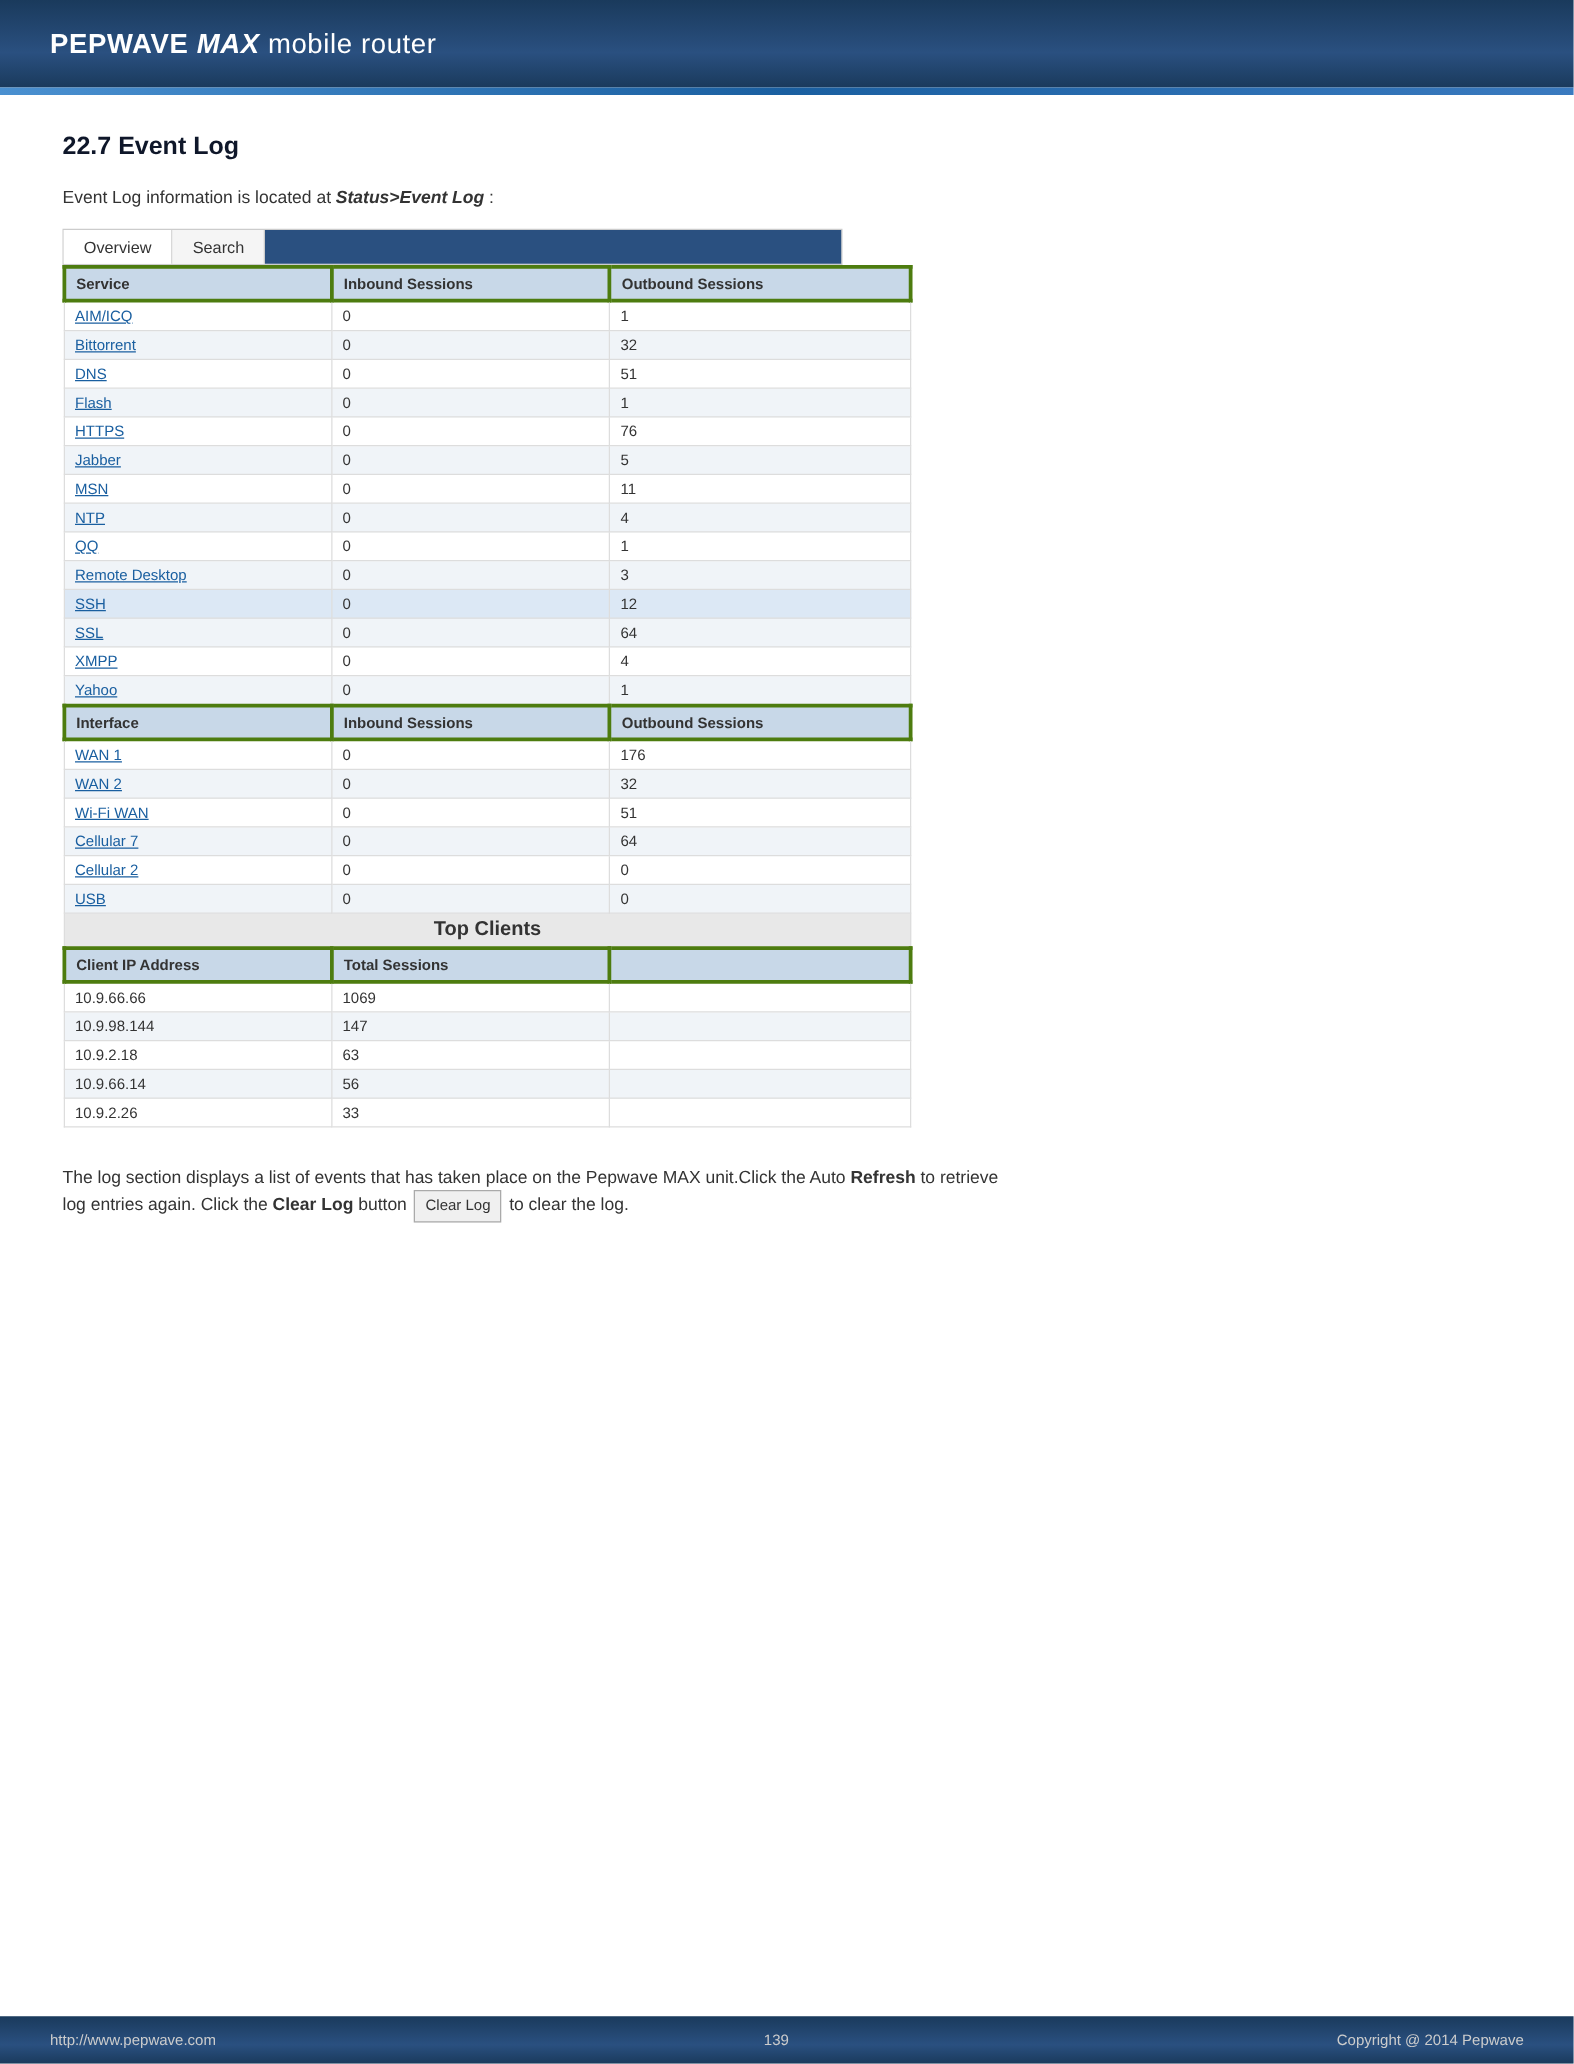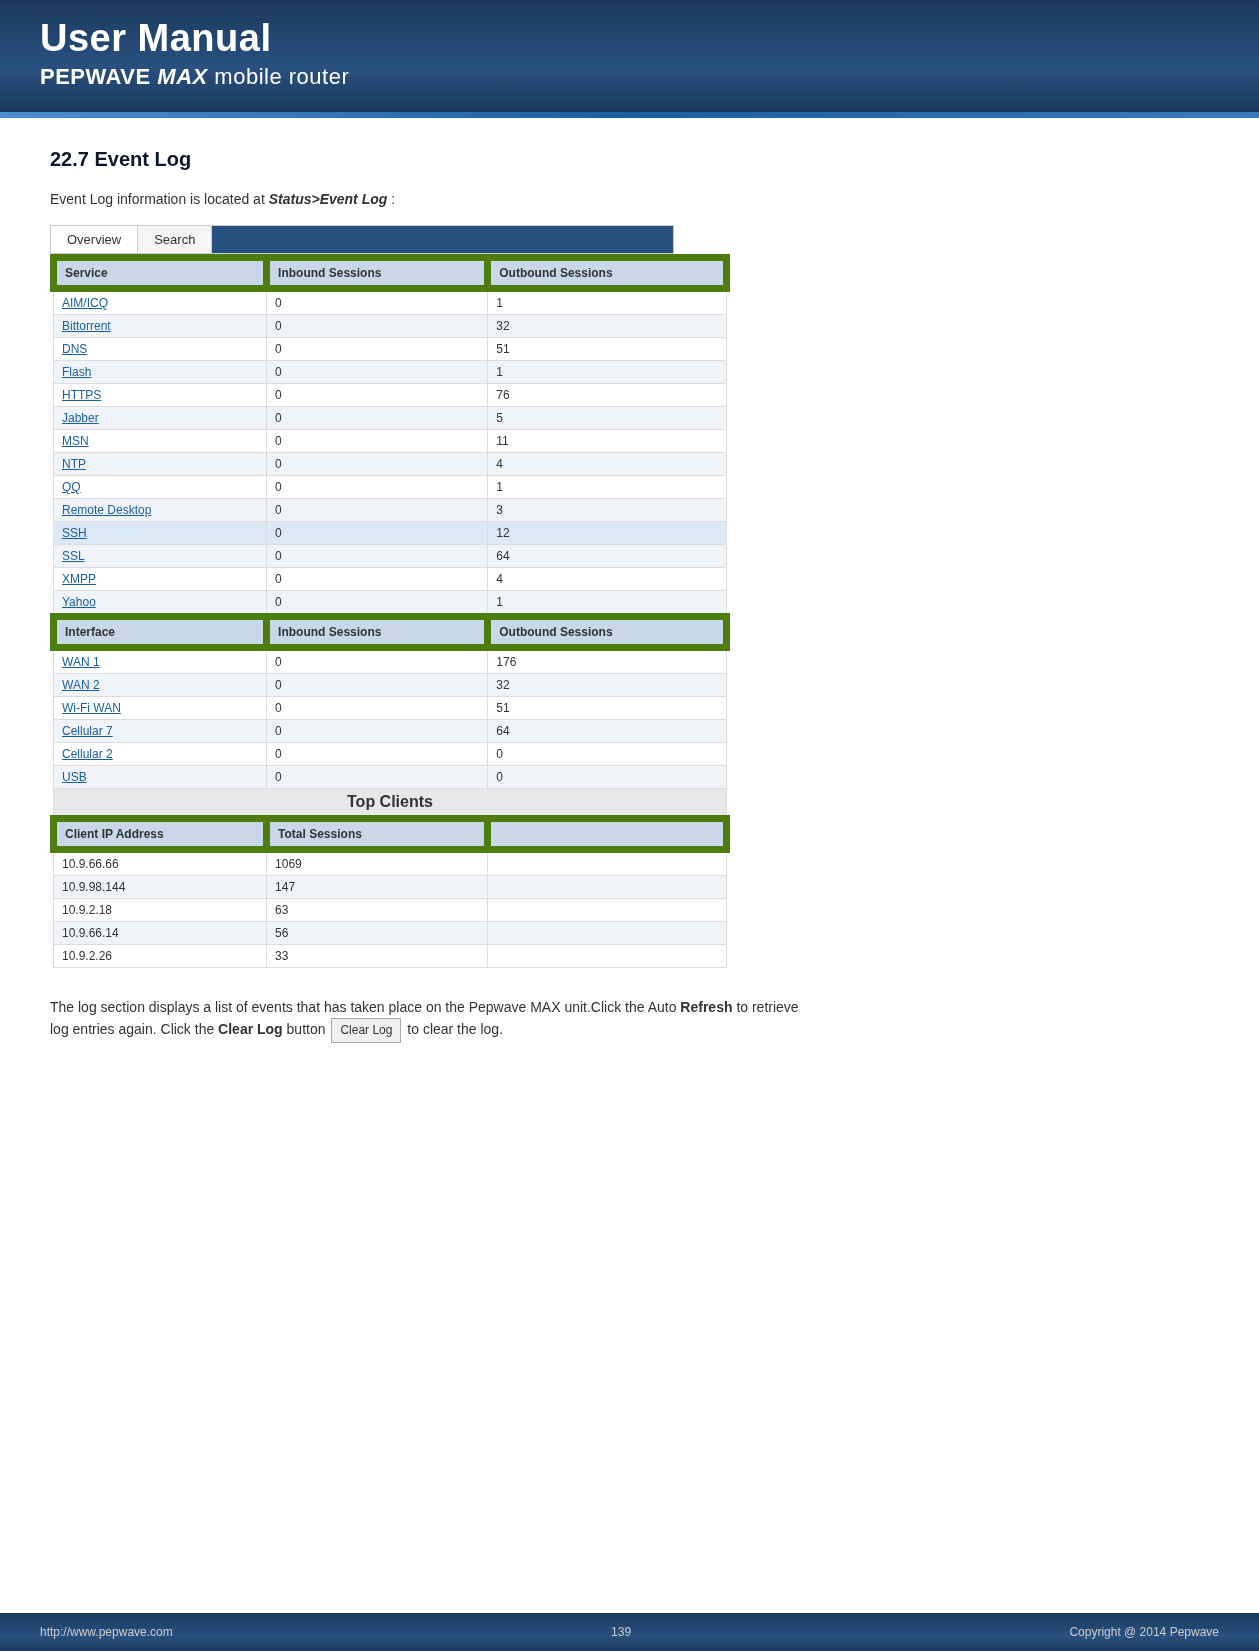--- a/index.html
+++ b/index.html
@@ -110,21 +110,21 @@
       width: 680px;
       margin-bottom: 0;
     }
     .data-table {
       width: 100%;
       border-collapse: collapse;
       font-size: 12.5px;
     }
     .data-table th {
       background: #c8d8e8;
-      border: 7px solid #4d7c0f;
+      border: 3px solid #4d7c0f;
       padding: 5px 8px;
       text-align: left;
       font-weight: bold;
       font-size: 12px;
       color: #333;
     }
     .data-table td {
       border: 1px solid #ddd;
       padding: 4px 8px;
       font-size: 12px;
@@ -185,21 +185,20 @@
       align-items: center;
       color: #ccc;
       font-size: 12px;
       margin-top: auto;
     }
   </style>
 </head>
 <body>
 
 <div class="header">
-  <div class="header-title">User Manual</div>
   <div class="header-subtitle">
     <span class="brand">PEPWAVE</span>
     <span> </span>
     <span class="max-italic">MAX</span>
     <span> mobile router</span>
   </div>
 </div>
 <div class="header-accent"></div>
 
 <div class="main-content">

